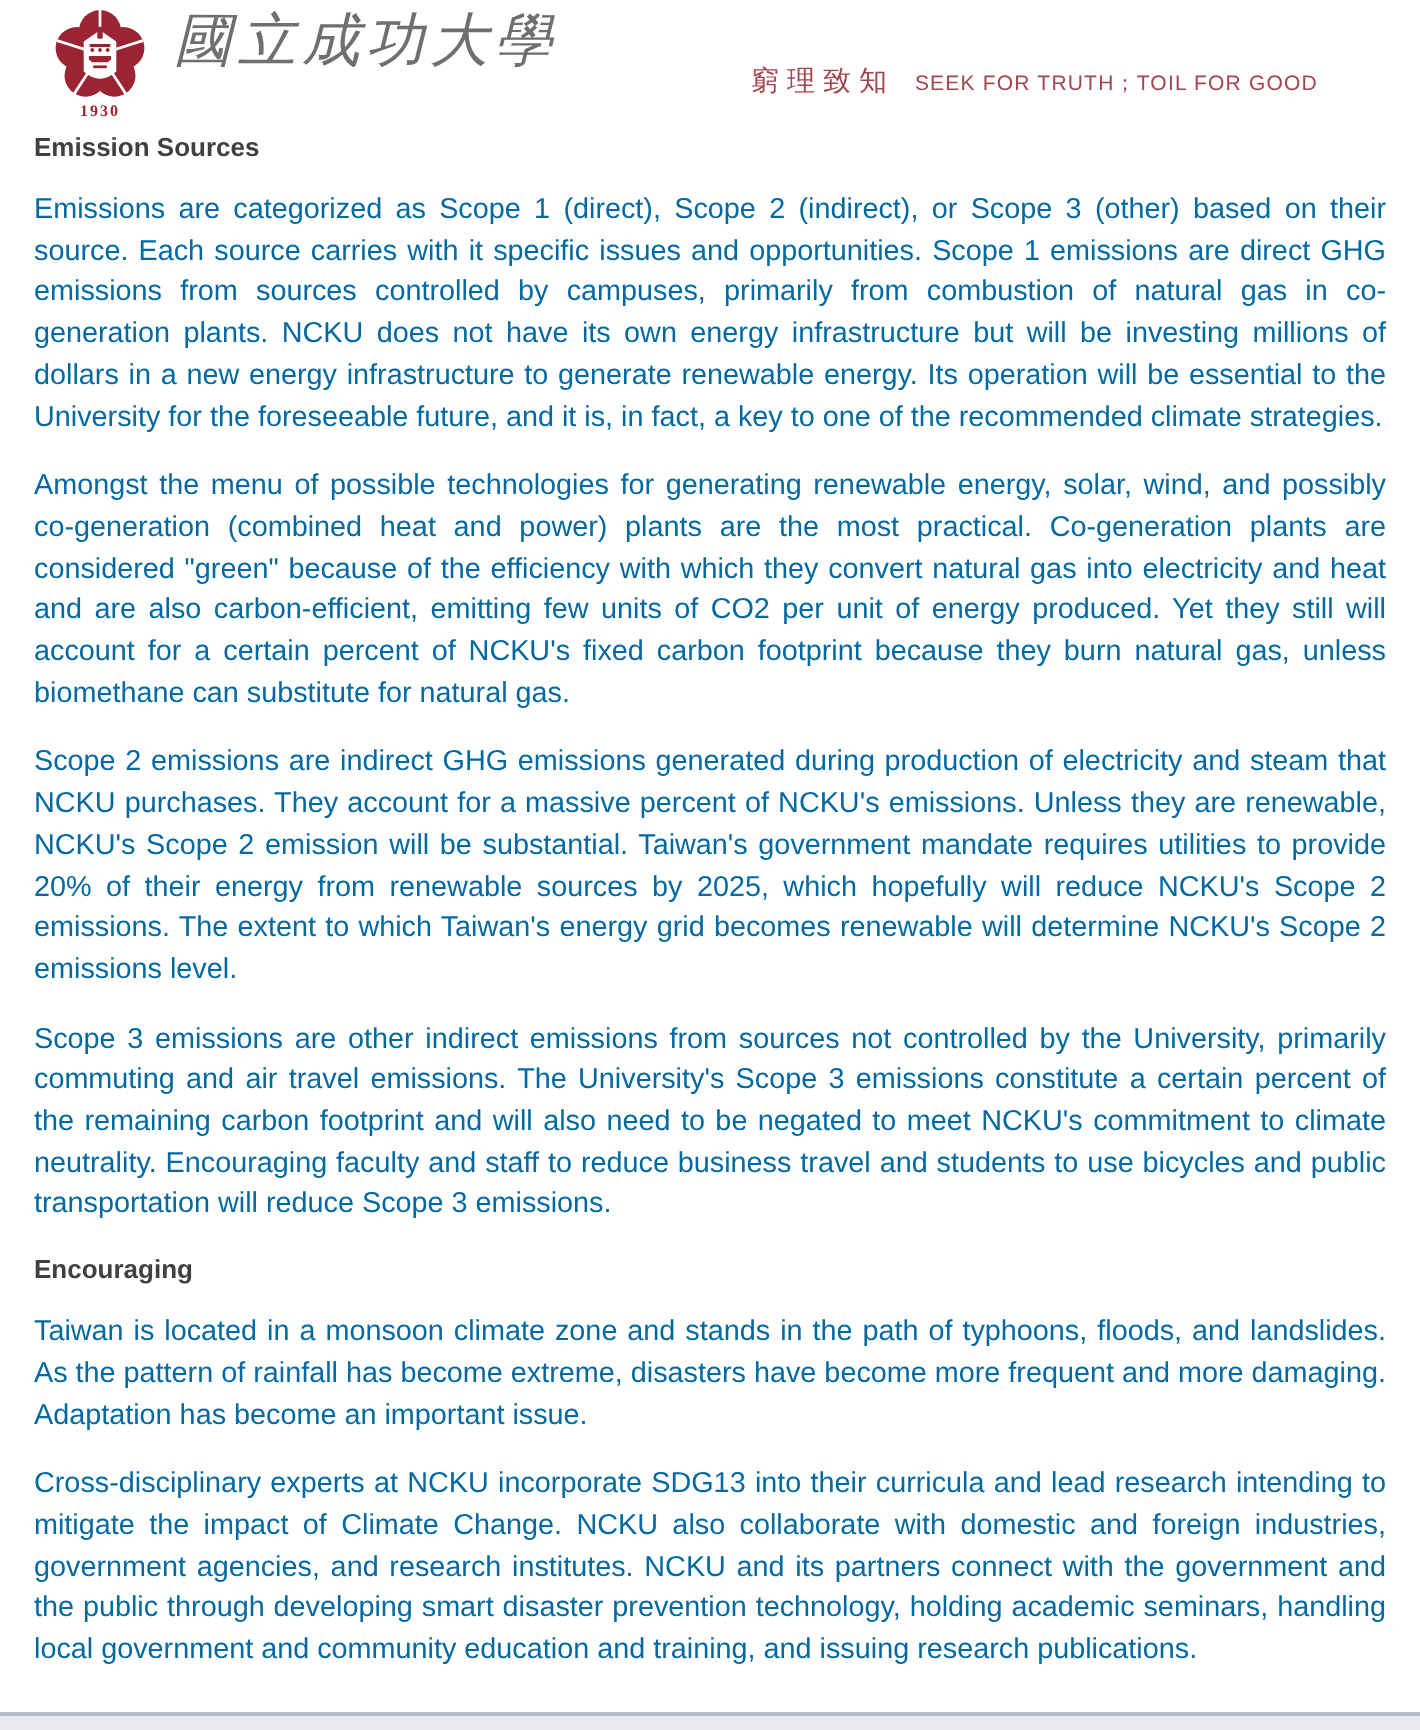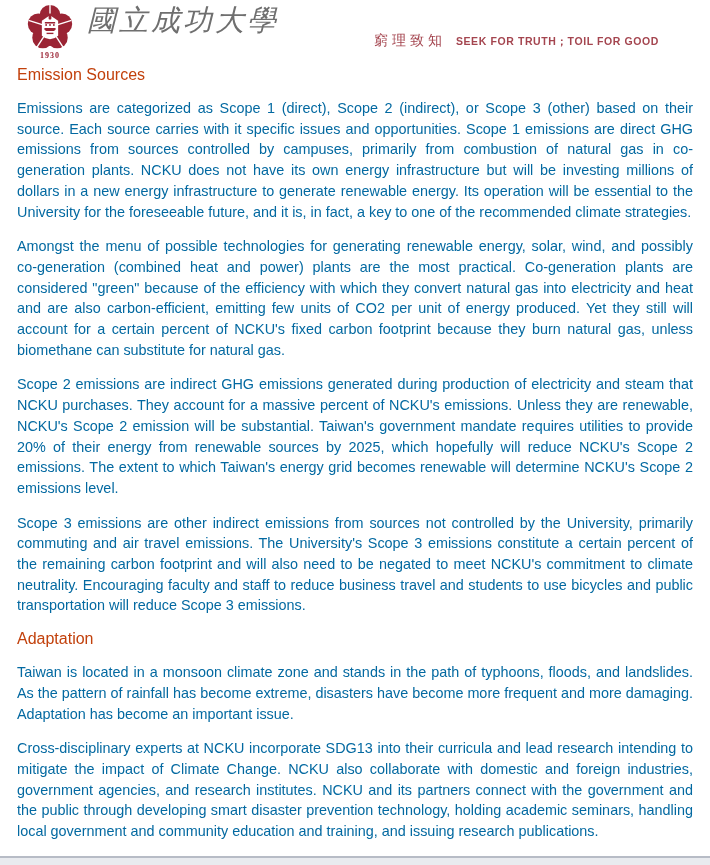--- a/index.html
+++ b/index.html
@@ -47,26 +47,26 @@
     font-size: 13.5px; font-weight: bold;
     color: #484848; margin-top: 1px;
   }
   .motto {
     position: absolute; right: 34px; top: 28px;
     color: #a4454f;
     font-size: 11px;
     white-space: nowrap;
   }
   .motto .zh { letter-spacing: 4px; font-size: 14px; margin-right: 10px; margin-left: 32px; }
-  .motto .en { letter-spacing: 0.6px; font-weight: bold; font-size: 10.5px; }
+  .motto .en { letter-spacing: 0.6px; font-weight: normal; font-size: 10.5px; }
 
   
   .section-heading {
-    font-size: 16px; font-weight: 400;
-    color: #c2410c;
+    font-size: 13px; font-weight: 700;
+    color: #404040;
     margin: 0 0 14px 0;
   }
   .section-heading.second { margin-top: 1px; }
   p.body-par {
     font-size: 14.4px;
     line-height: 20.7px;
     color: #0369a1;
     text-align: justify;
     margin: 0 0 14px 0;
   }
@@ -142,20 +142,20 @@
     </div>
   </div>
 
   <h2 class="section-heading">Emission Sources</h2>
 
   <p class="body-par">Emissions are categorized as Scope 1 (direct), Scope 2 (indirect), or Scope 3 (other) based on their source. Each source carries with it specific issues and opportunities. Scope 1 emissions are direct GHG emissions from sources controlled by campuses, primarily from combustion of natural gas in co-generation plants. NCKU does not have its own energy infrastructure but will be investing millions of dollars in a new energy infrastructure to generate renewable energy. Its operation will be essential to the University for the foreseeable future, and it is, in fact, a key to one of the recommended climate strategies.</p>
   <p class="body-par">Amongst the menu of possible technologies for generating renewable energy, solar, wind, and possibly co-generation (combined heat and power) plants are the most practical. Co-generation plants are considered "green" because of the efficiency with which they convert natural gas into electricity and heat and are also carbon-efficient, emitting few units of CO2 per unit of energy produced. Yet they still will account for a certain percent of NCKU's fixed carbon footprint because they burn natural gas, unless biomethane can substitute for natural gas.</p>
   <p class="body-par">Scope 2 emissions are indirect GHG emissions generated during production of electricity and steam that NCKU purchases. They account for a massive percent of NCKU's emissions. Unless they are renewable, NCKU's Scope 2 emission will be substantial. Taiwan's government mandate requires utilities to provide 20% of their energy from renewable sources by 2025, which hopefully will reduce NCKU's Scope 2 emissions. The extent to which Taiwan's energy grid becomes renewable will determine NCKU's Scope 2 emissions level.</p>
   <p class="body-par">Scope 3 emissions are other indirect emissions from sources not controlled by the University, primarily commuting and air travel emissions. The University's Scope 3 emissions constitute a certain percent of the remaining carbon footprint and will also need to be negated to meet NCKU's commitment to climate neutrality. Encouraging faculty and staff to reduce business travel and students to use bicycles and public transportation will reduce Scope 3 emissions.</p>
 
-  <h2 class="section-heading second">Adaptation</h2>
+  <h2 class="section-heading second">Encouraging</h2>
 
   <p class="body-par">Taiwan is located in a monsoon climate zone and stands in the path of typhoons, floods, and landslides. As the pattern of rainfall has become extreme, disasters have become more frequent and more damaging. Adaptation has become an important issue.</p>
   <p class="body-par">Cross-disciplinary experts at NCKU incorporate SDG13 into their curricula and lead research intending to mitigate the impact of Climate Change. NCKU also collaborate with domestic and foreign industries, government agencies, and research institutes. NCKU and its partners connect with the government and the public through developing smart disaster prevention technology, holding academic seminars, handling local government and community education and training, and issuing research publications.</p>
 
 
   <div class="scan-edge"></div>
 </div>
 
 </body></html>

